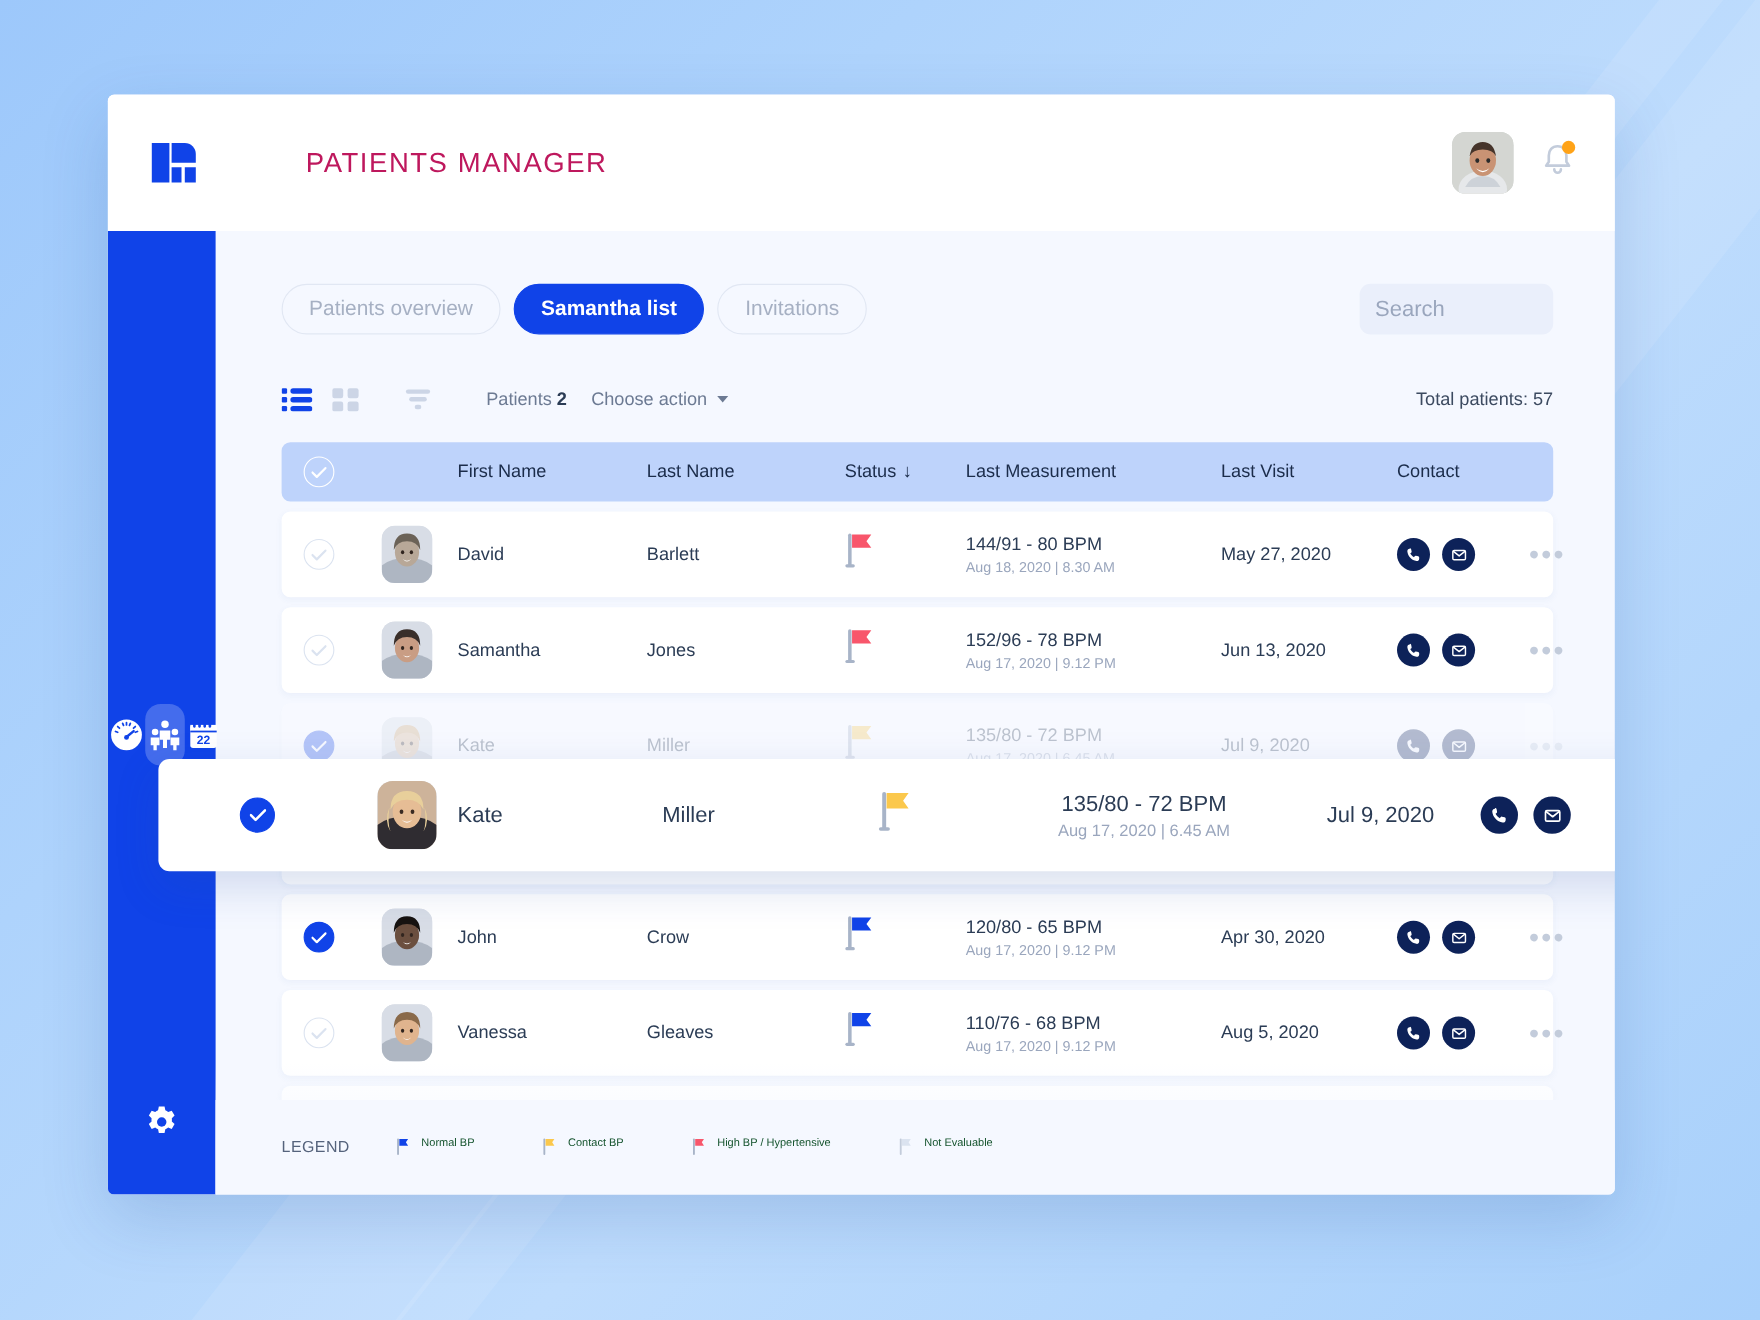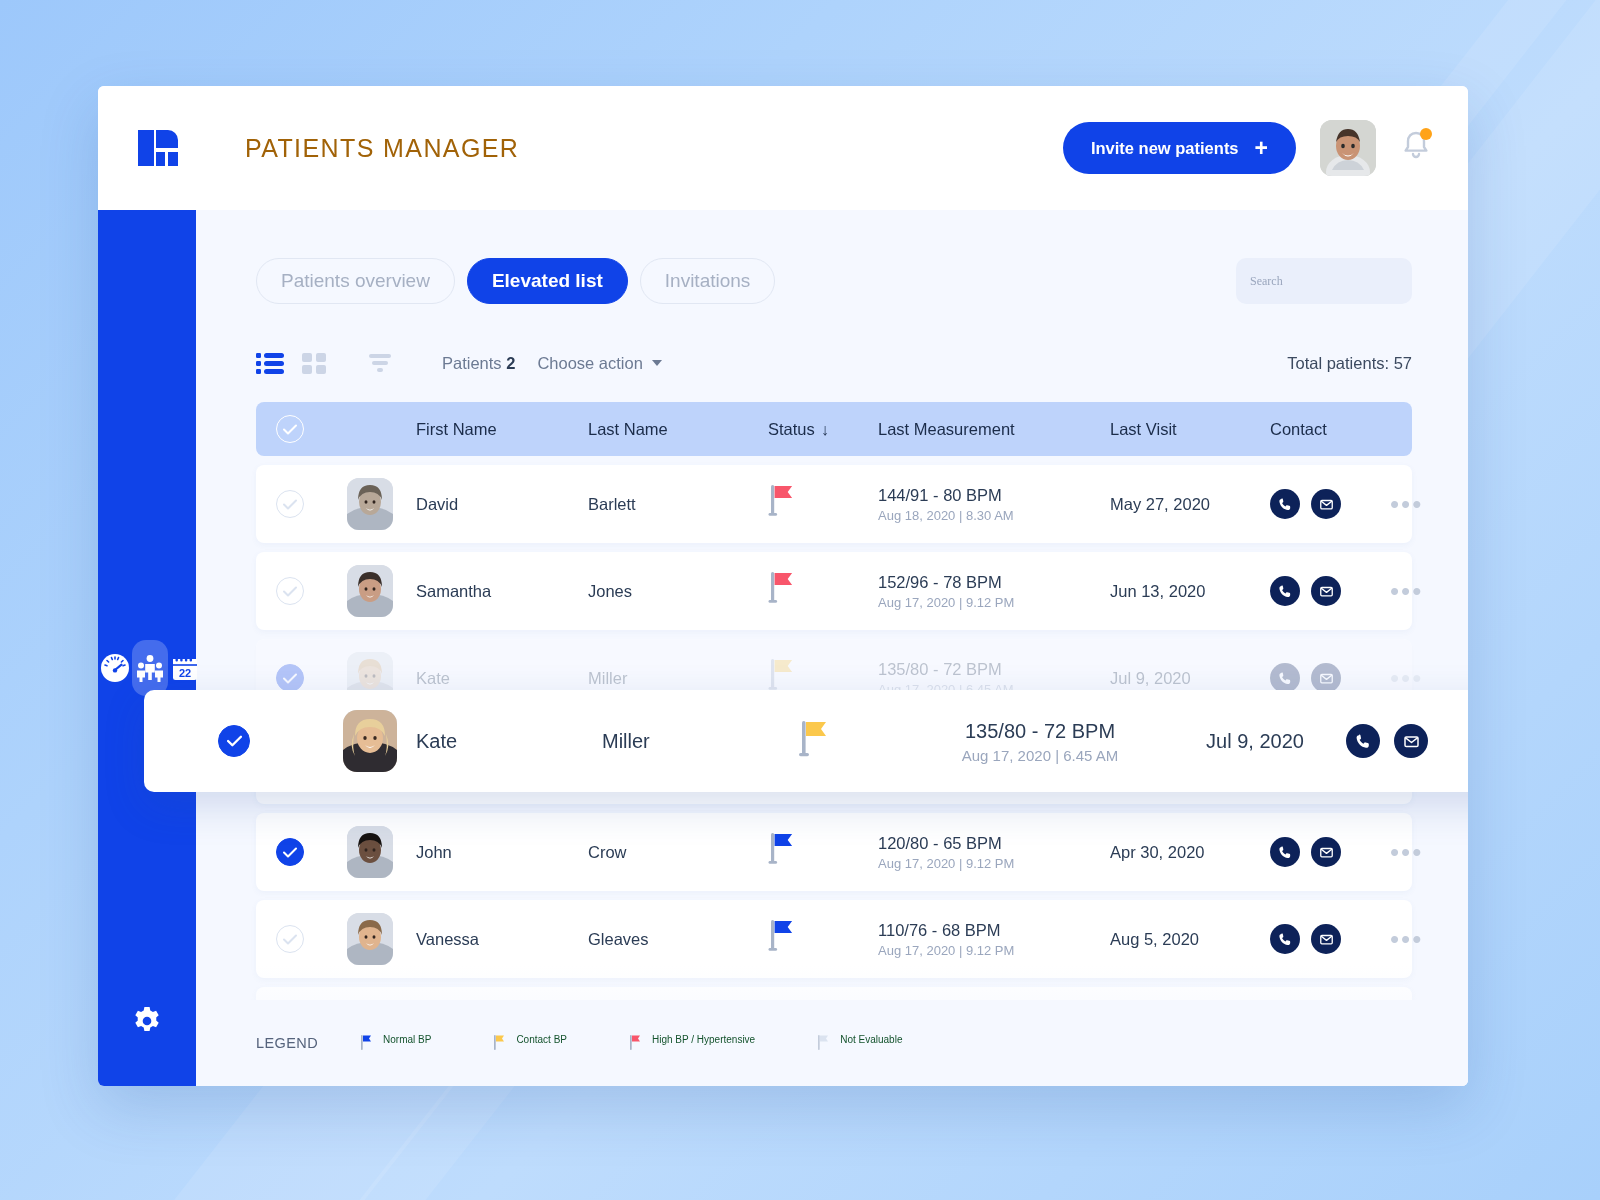--- a/index.html
+++ b/index.html
@@ -36,22 +36,22 @@
   .topbar {
     height: 124px; background: #ffffff;
     display: flex; align-items: center; padding: 0 34px 0 0;
   }
   .brand-logo {
     width: 124px; flex: 0 0 124px;
     display: flex; align-items: center; justify-content: center;
   }
   .logo-mark { width: 52px; height: 52px; position: relative; }
   .app-title {
-    font-size: 25px; letter-spacing: 1.4px; color: #a16207;
-    font-weight: 400; margin-left: 23px;
+    font-size: 25px; letter-spacing: 1.4px; color: #be185d;
+    font-weight: 400; margin-left: 56px;
   }
   .topbar-right { margin-left: auto; display: flex; align-items: center; gap: 24px; }
   .invite-btn {
     background: #1043e8; color: #fff; border: none; border-radius: 26px;
     height: 52px; padding: 0 28px; font-size: 16.5px; font-weight: bold;
     font-family: "Liberation Sans", sans-serif;
     display: flex; align-items: center; gap: 16px; cursor: pointer;
   }
   .invite-plus { font-size: 23px; font-weight: bold; line-height: 1; }
   .avatar-topbar {
@@ -91,21 +91,21 @@
   .tab.active {
     background: #1043e8; color: #fff; border-color: #1043e8; font-weight: bold;
   }
   .search-box {
     margin-left: auto; width: 176px; height: 46px; border-radius: 10px;
     background: #eaeffb; display: flex; align-items: center; padding: 0 14px;
     cursor: text;
   }
   .search-box input {
     border: none; background: transparent; outline: none; flex: 1;
-    font-size: 12px; color: #6c7a93; font-family: Liberation Serif, serif;
+    font-size: 20px; color: #6c7a93; font-family: Liberation Sans, sans-serif;
   }
   .search-box input::placeholder { color: #9aa6bd; }
 
   
   .toolbar { display: flex; align-items: center; margin-top: 44px; height: 30px; }
   .view-icon { margin-right: 18px; cursor: pointer; display: flex; align-items: center; }
   .toolbar-sep { width: 32px; }
   .selected-text { font-size: 16.5px; color: #6c7a93; }
   .selected-text b { color: #2b3c55; }
   .choose-action {
@@ -223,24 +223,20 @@
           <path d="M4 8 h16 v36 h-16 z" fill="#1043e8"></path>
           <path d="M22 8 h12 a10 10 0 0 1 10 10 v8 h-22 z" fill="#1043e8"></path>
           <path d="M22 30 h9 v14 h-9 z" fill="#1043e8"></path>
           <path d="M34 30 h10 v14 h-10 z" fill="#1043e8"></path>
         </svg>
       </span>
     </div>
     <div class="app-title">PATIENTS MANAGER</div>
 
     <div class="topbar-right">
-      <button class="invite-btn">
-        <span>Invite new patients</span>
-        <span class="invite-plus">+</span>
-      </button>
 
       <div class="avatar-topbar">
         <svg width="56" height="56" viewBox="0 0 56 56">
           <rect width="56" height="56" fill="#d4d6d2"></rect>
           <ellipse cx="28" cy="52" rx="22" ry="17" fill="#e6e8ea"></ellipse>
           <path d="M12 50 q5 -10 16 -10 q11 0 16 10 z" fill="#cdd2d8"></path>
           <ellipse cx="28" cy="26" rx="12" ry="14" fill="#c99374"></ellipse>
           <path d="M16 22 q2 -13 12 -13 q10 0 12 13 q-3 -6 -12 -6 q-9 0 -12 6 z" fill="#46342a"></path>
           <ellipse cx="23" cy="26" rx="1.8" ry="2.2" fill="#2b2b2b"></ellipse>
           <ellipse cx="33" cy="26" rx="1.8" ry="2.2" fill="#2b2b2b"></ellipse>
@@ -312,21 +308,21 @@
             l-2.5 -2.3 l2.6 -4.5 l3.2 1.2 a11 11 0 0 1 2.6 -1.5 z"></path>
           <circle cx="17" cy="17" r="4.3" fill="#1043e8"></circle>
         </svg>
       </div>
     </div>
 
     <div class="content">
 
       <div class="tabs-row">
         <div class="tab">Patients overview</div>
-        <div class="tab active">Elevated list</div>
+        <div class="tab active">Samantha list</div>
         <div class="tab">Invitations</div>
 
         <div class="search-box">
           <input type="text" placeholder="Search" style="">
           <svg width="17" height="17" viewBox="0 0 17 17">
             <circle cx="7" cy="7" r="5.4" fill="none" stroke="#9aa6bd" stroke-width="1.7"></circle>
             <line x1="11" y1="11" x2="15.4" y2="15.4" stroke="#9aa6bd" stroke-width="1.7" stroke-linecap="round"></line>
           </svg>
         </div>
       </div>

